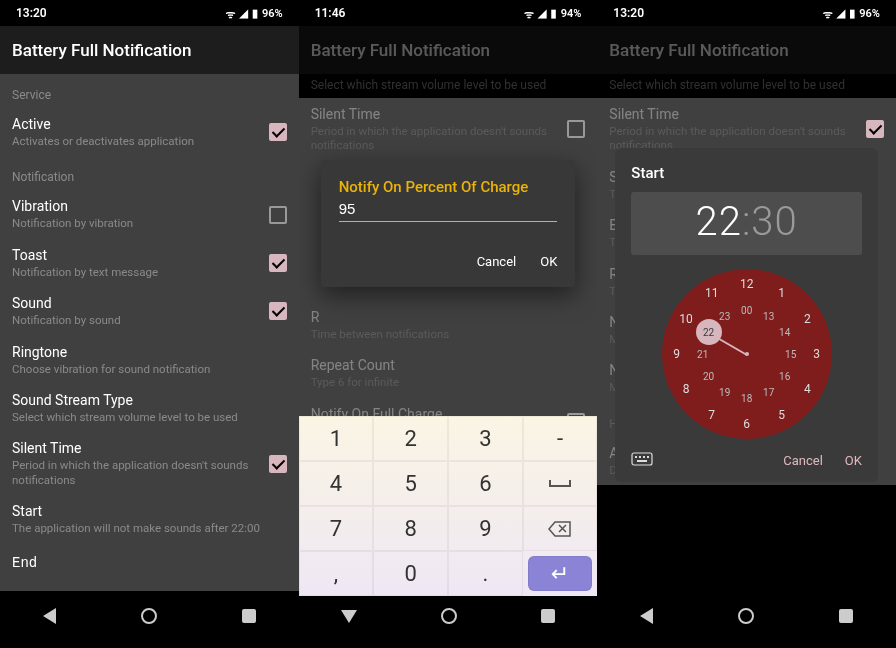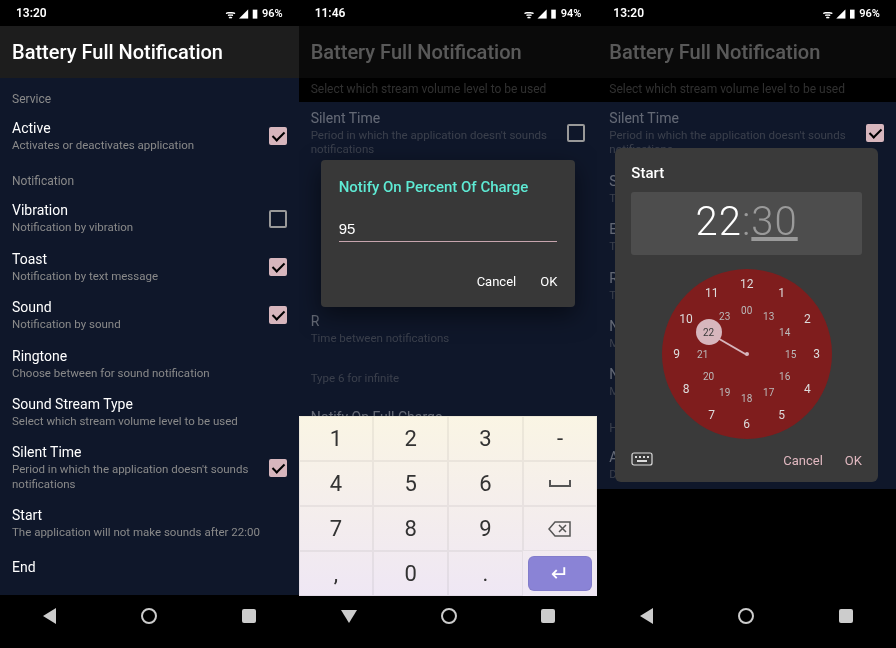--- a/index.html
+++ b/index.html
@@ -25,32 +25,32 @@
     display: flex;
     justify-content: space-between;
     align-items: center;
     padding: 0 16px;
     font-size: 12px;
     font-weight: 600;
     color: #fff;
   }
   .status-icons { display:flex; gap:4px; align-items:center; font-size:11px; }
   .app-title {
-    font-size: 20px;
+    font-size: 17px;
     font-weight: 500;
     padding: 14px 12px;
     background: #1d1d1d;
     color: #fff;
   }
   .subtitle-small {
     font-size: 12px;
     color: #8a8a8a;
     padding: 4px 12px 6px;
   }
-  .content { background:#0f172a; }
+  .content { background:#404040; }
   .section-header {
     font-size: 12px;
     color: #8a8a8a;
     padding: 14px 12px 6px;
   }
   .row {
     display:flex;
     align-items:center;
     padding: 8px 12px;
     border-bottom: 0px solid #222;
@@ -79,21 +79,21 @@
   
   .dim-content .row .title, .dim-content .row .desc,
   .dim-content .section-header, .dim-content .app-title, .dim-content .subtitle-small { opacity:0.35; }
   
   
   .dialog {
     position:absolute; left:22px; right:22px; top:160px;
     background:#383838; border-radius:4px; padding:18px;
     box-shadow:0 8px 24px rgba(0,0,0,.5);
   }
-  .dialog .dlg-title { font-size:15px; font-weight:500; color:#5eead4; margin-bottom:20px; }
+  .dialog .dlg-title { font-size:15px; font-weight:500; color:#eab308; }
   .dlg-input {
     width:100%; background:transparent; border:none; border-bottom:1.5px solid #c7a5ae;
     color:#fff; font-size:15px; padding:4px 0; outline:none;
   }
   .dlg-actions { display:flex; justify-content:flex-end; gap:24px; margin-top:32px; }
   .dlg-btn { color:#fff; font-size:13px; cursor:pointer; }
   
   
   .keypad {
     position:absolute; left:0; right:0; bottom:40px;
@@ -112,21 +112,21 @@
     position:absolute; left:18px; right:18px; top:148px;
     background:#3a3a3a; border-radius:6px; padding:16px 16px 12px;
   }
   .tp-title { font-size:15px; font-weight:500; margin-bottom:10px; color:#fff; }
   .tp-time-bar {
     background:#4d4d4d; border-radius:3px; text-align:center; padding:6px 0 10px;
     font-size:40px; font-weight:300; letter-spacing:1px; margin-bottom:14px;
   }
   .tp-time-bar .hh { color:#fff; }
   .tp-time-bar .col { color:#9a9a9a; }
-  .tp-time-bar .mm { color:#9a9a9a;text-decoration:underline; }
+  .tp-time-bar .mm { color:#9a9a9a; }
   .clockface {
     width:170px; height:170px; border-radius:50%; background:#7f1d1d;
     margin:0 auto 12px; position:relative;
   }
   .clock-center { position:absolute; left:50%; top:50%; width:4px; height:4px; background:#d7b6bd; border-radius:50%; transform:translate(-50%,-50%);} 
   .clock-hand { position:absolute; left:50%; top:50%; width:46px; height:2px; background:#d7b6bd; transform-origin:left center; }
   .clock-sel { position:absolute; width:26px; height:26px; background:#d7b6bd; border-radius:50%; display:flex; align-items:center; justify-content:center; font-size:10px; color:#3a3a3a; }
   .clock-num { position:absolute; font-size:12px; color:#ddd; transform:translate(-50%,-50%); }
   .clock-num.inner { font-size:10px; color:#bbb; }
   .tp-actions { display:flex; align-items:center; margin-top:6px; }
@@ -175,21 +175,21 @@
     <div class="row">
       <div class="texts">
         <div class="title">Sound</div>
         <div class="desc">Notification by sound</div>
       </div>
       <div class="chk checked"></div>
     </div>
     <div class="row">
       <div class="texts">
         <div class="title">Ringtone</div>
-        <div class="desc">Choose between for sound notification</div>
+        <div class="desc">Choose vibration for sound notification</div>
       </div>
     </div>
     <div class="row">
       <div class="texts">
         <div class="title">Sound Stream Type</div>
         <div class="desc">Select which stream volume level to be used</div>
       </div>
     </div>
     <div class="row">
       <div class="texts">
@@ -197,21 +197,21 @@
         <div class="desc">Period in which the application doesn't sounds notifications</div>
       </div>
       <div class="chk checked"></div>
     </div>
     <div class="row">
       <div class="texts">
         <div class="title">Start</div>
         <div class="desc">The application will not make sounds after 22:00</div>
       </div>
     </div>
-    <div class="row" style="padding-bottom:16px;">
+    <div class="row" style="padding-bottom:16px;font-family:Liberation Mono, monospace;">
       <div class="texts">
         <div class="title">End</div>
       </div>
     </div>
   </div>
   <div class="navbar">
     <div class="nav-tri"></div>
     <div class="nav-circle"></div>
     <div class="nav-square"></div>
   </div>
@@ -240,20 +240,21 @@
       </div>
       <div style="height:140px"></div>
       <div class="row">
         <div class="texts">
           <div class="title">R</div>
           <div class="desc">Time between notifications</div>
         </div>
       </div>
       <div class="row">
         <div class="texts">
+          <div class="title">Repeat Count</div>
           <div class="desc">Type 6 for infinite</div>
         </div>
       </div>
       <div class="row">
         <div class="texts">
           <div class="title">Notify On Full Charge</div>
           <div class="desc">Makes notification when the battery is fully</div>
         </div>
         <div class="chk"></div>
       </div>

